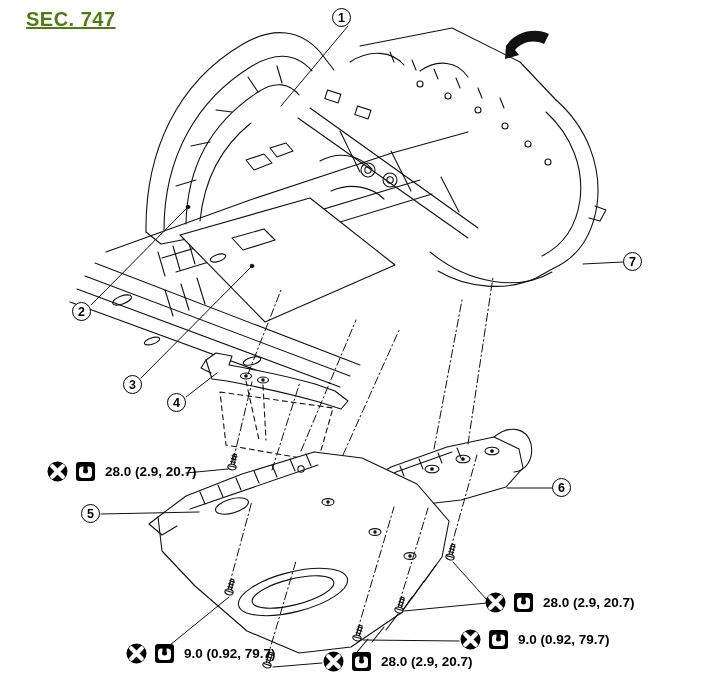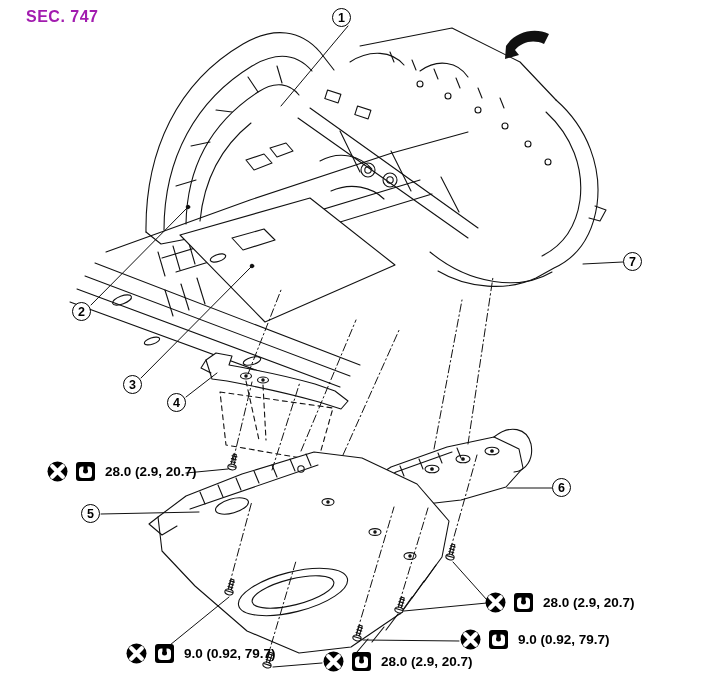--- a/index.html
+++ b/index.html
@@ -3,21 +3,21 @@
 <meta charset="utf-8">
 <style>
   html,body{margin:0;padding:0;background:#e8e8e8;}
   #stage{
     position:relative;width:719px;height:681px;background:#ffffff;
     overflow:hidden;font-family:"Liberation Sans",sans-serif;
   }
   .art{position:absolute;left:0;top:0;}
   .sec-label{
     position:absolute;left:26px;top:8px;
-    font-size:16px;font-weight:bold;letter-spacing:.5px;color:#a21caf;
+    font-size:20px;font-weight:bold;letter-spacing:.5px;color:#4d7c0f;text-decoration:underline;
   }
   .callout{
     position:absolute;width:19px;height:19px;border:1.7px solid #000;
     border-radius:50%;background:#fff;color:#000;
     font-size:12.5px;font-weight:bold;line-height:19px;text-align:center;
     box-sizing:border-box;
   }
   .torque{
     position:absolute;display:flex;align-items:center;gap:8px;
     color:#000;font-size:13.5px;font-weight:bold;white-space:nowrap;

